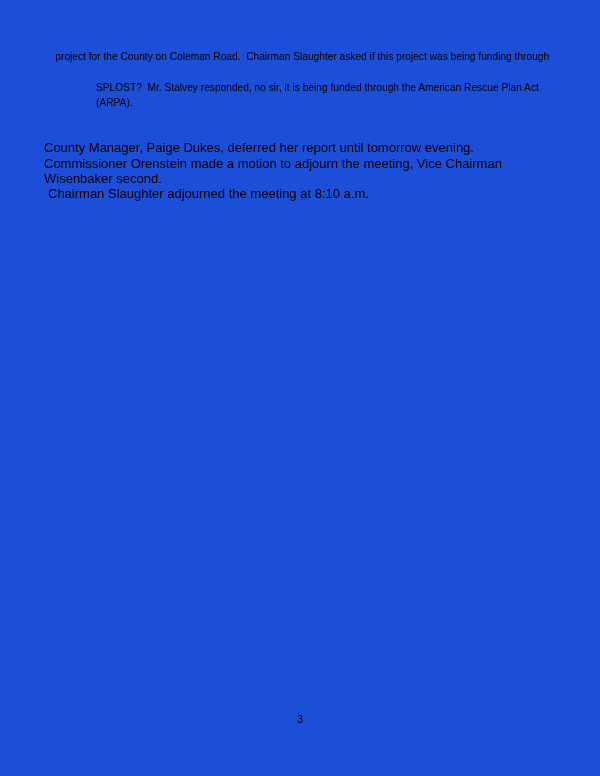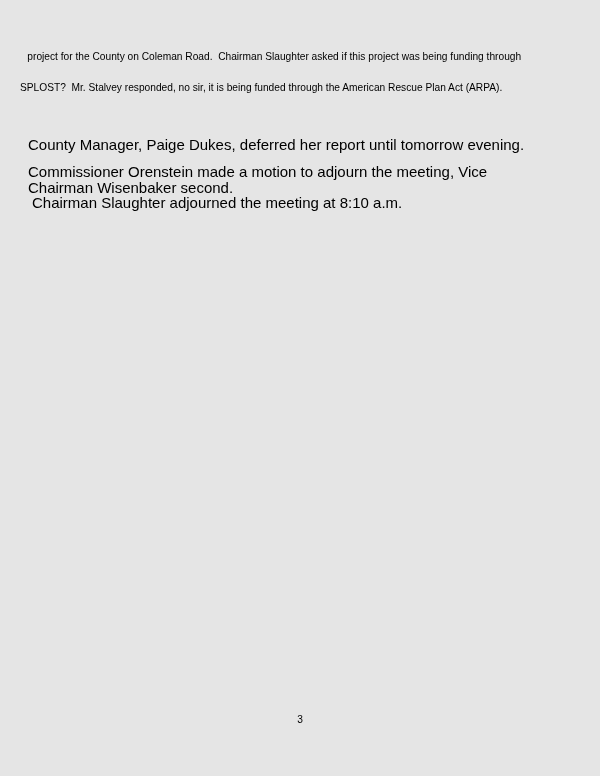--- a/index.html
+++ b/index.html
@@ -12,49 +12,50 @@
     height: 776px;
     font-family: "Liberation Sans", sans-serif;
     color: #000000;
     position: relative;
     overflow: hidden;
   }
   .page {
     position: relative;
     width: 600px;
     height: 776px;
-    background: #e5e5e5;
+    background: #1d4ed8;
     box-sizing: border-box;
-    padding: 34px 36px 0 16px;
+    padding: 34px 36px 0 44px;
   }
   .body-text {
     font-size: 10.2px;
     line-height: 15.2px;
     text-align: left;
     margin: 0;
     white-space: pre-wrap;
   }
   .para-continued {
     margin: 0 0 0 0;
     padding-left: 0;
   }
   .para-continued .line2 {
     display: block;
     padding-left: 4px;
+    margin-left: 48px;
   }
   .section-heading {
     font-size: 12.2px;
     font-weight: bold;
     margin: 18px 0 3px 0;
     line-height: 15px;
   }
   .section-body {
-    font-size: 15px;
+    font-size: 13px;
     line-height: 15.2px;
-    margin: 12px;
+    margin: 0;
   }
   .section-body .line-indent {
     display: block;
     padding-left: 4px;
   }
   .page-number {
     position: absolute;
     left: 0;
     right: 0;
     top: 713px;

